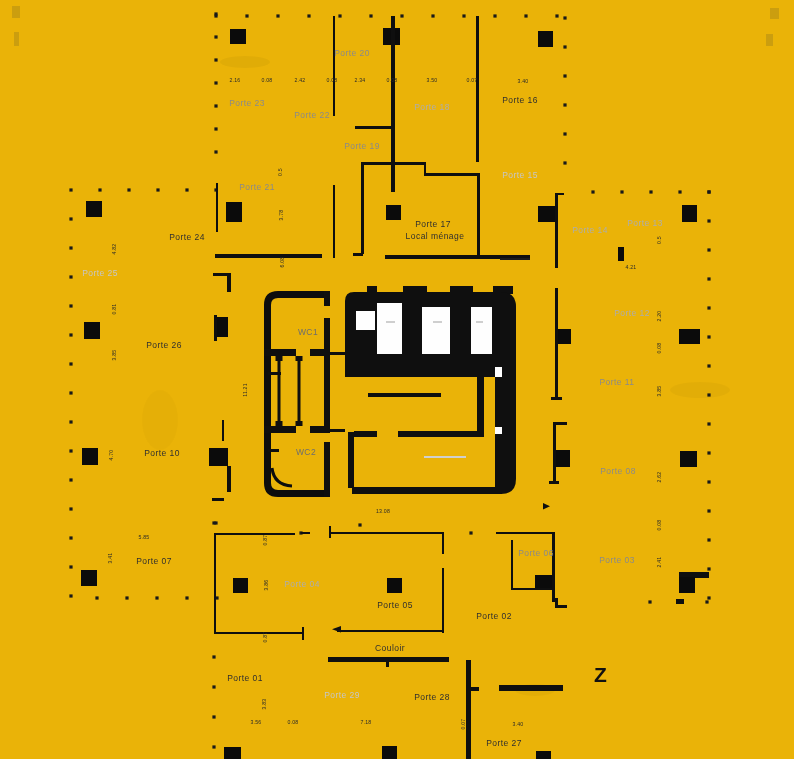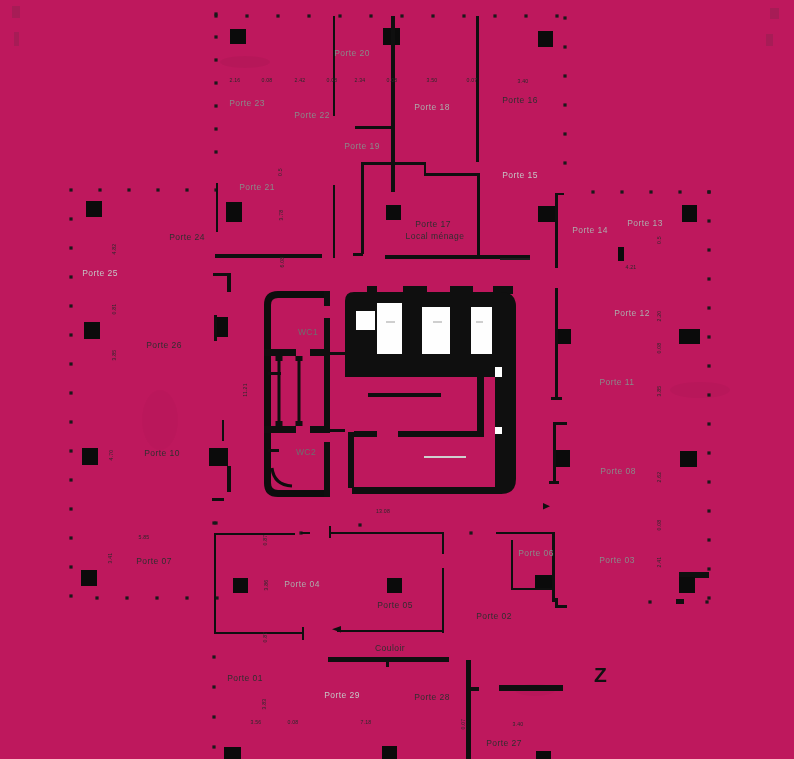--- a/index.html
+++ b/index.html
@@ -1,16 +1,16 @@
 <!DOCTYPE html>
 <html><head>
 <meta charset="utf-8">
 <style>
   html,body{margin:0;padding:0;background:#ffffff;}
-  .stage{position:relative;width:794px;height:759px;background:#be185d;overflow:hidden;
+  .stage{position:relative;width:794px;height:759px;background:#eab308;overflow:hidden;
          font-family:"Liberation Sans", sans-serif;}
   svg{position:absolute;left:0;top:0;}
   .wall{fill:#0f0f0f;}
   .wallg{fill:#1c1c1c;}
   .col{fill:#0b0b0b;}
   .lbl{font-size:8.5px;letter-spacing:.45px;fill:#6e6e6e;}
   .lbl.dark{fill:#2f2f2f;}
   .lbl.mid{fill:#8a8a8a;}
   .lbl.faint{fill:#adadad;}
   .lbl.xfaint{fill:#c6c6c6;}

